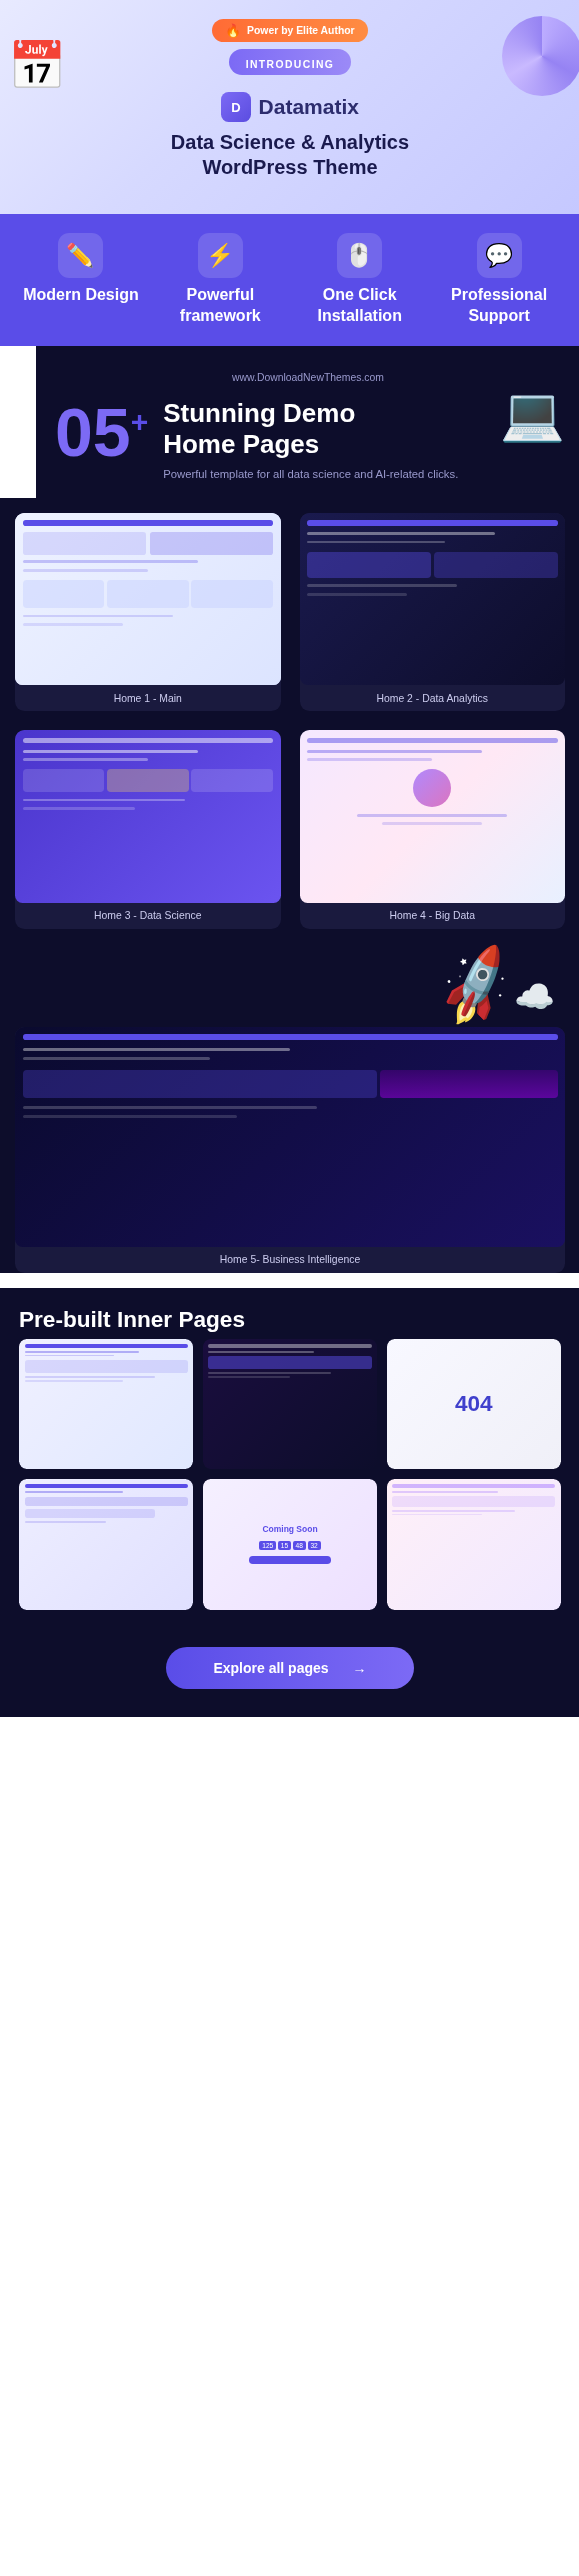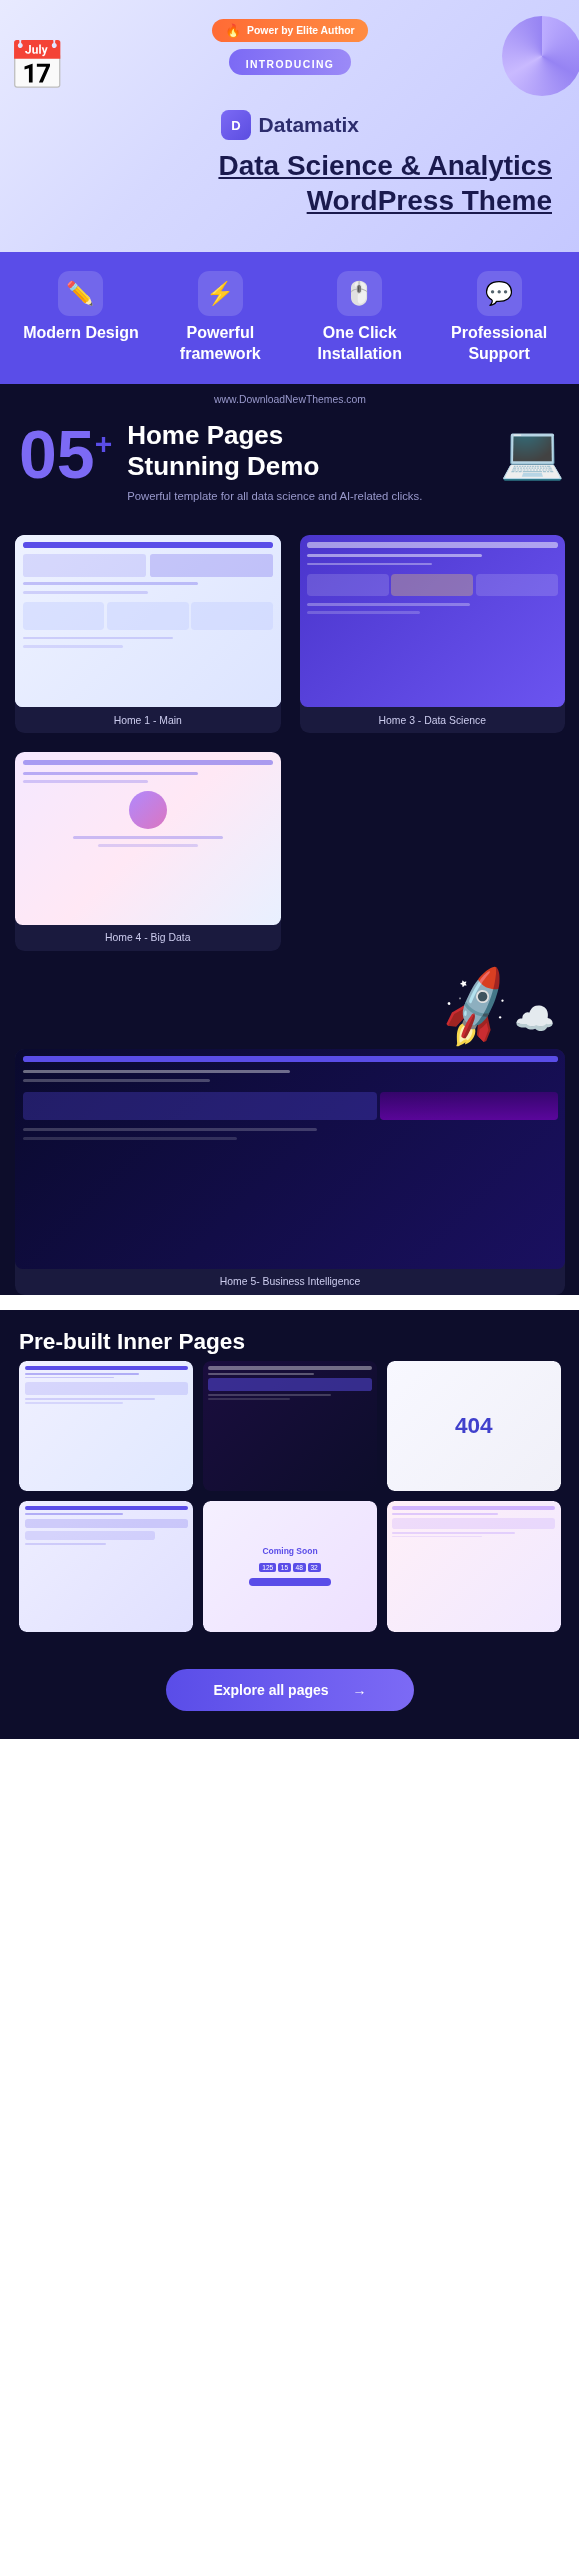--- a/index.html
+++ b/index.html
@@ -29,21 +29,21 @@
     .elite-badge-text {
       color: white;
       font-size: 10.4px;
       font-weight: 600;
     }
     .introducing-badge {
       background: linear-gradient(90deg, #7c6af5, #9b8af7);
       border-radius: 19px;
       padding: 4.7px 17px;
       display: inline-block;
-      margin: 0 auto 22px;
+      margin: 0 auto 4px;
     }
     .introducing-text {
       color: white;
       font-size: 10.4px;
       font-weight: 700;
       letter-spacing: 1.4px;
       text-transform: uppercase;
     }
     .header-center {
       text-align: center;
@@ -66,27 +66,26 @@
       color: white;
       font-size: 13px;
       font-weight: 800;
     }
     .brand-name {
       font-size: 21px;
       font-weight: 700;
       color: #2d2d6e;
     }
     .main-title {
-      font-size: 28px;
+      font-size: 20px;
       font-weight: 800;
       color: #1a1a4e;
       line-height: 1.25;
-      text-align: right;
+      text-align: center;
       margin-bottom: 5.6px;
-      text-decoration: underline;
     }
     .header-decor-left {
       position: absolute;
       left: 0;
       top: 28px;
       width: 75px;
       height: 75px;
     }
     .header-decor-right {
       position: absolute;
@@ -125,23 +124,24 @@
       color: white;
       font-size: 16px;
       font-weight: 600;
       text-align: center;
       line-height: 1.3;
     }
 
     
     .demo-section {
       background: #0d0d2b;
-      padding: 10px 19px 15px;
+      padding: 26px 19px 15px;
       color: white;
       position: relative;
+      margin-left: 36px;
     }
     .demo-url {
       text-align: center;
       color: #9999cc;
       font-size: 10.4px;
       margin-bottom: 15px;
     }
     .demo-hero {
       display: flex;
       align-items: flex-start;
@@ -392,22 +392,22 @@
   <div class="demo-url">www.DownloadNewThemes.com</div>
 
   <div style="position:absolute;right:15px;top:38px;font-size:52px;">💻</div>
 
   <div class="demo-hero">
     <div class="demo-number">
       <span>05</span><span class="demo-number-plus">+</span>
     </div>
     <div class="demo-title-block">
       <div class="demo-heading">
+        <div>Stunning Demo</div>
         <div>Home Pages</div>
-        <div>Stunning Demo</div>
       </div>
       <div class="demo-subtext">Powerful template for all data science and AI-related clicks.</div>
     </div>
   </div>
 </div>
 
 <div class="homes-grid">
 
   <div class="home-card">
     <div class="preview-mockup">
@@ -424,20 +424,36 @@
           <div style="height:28px;flex:1;background:rgba(200,210,255,0.5);border-radius:3.8px;"></div>
           <div style="height:28px;flex:1;background:rgba(200,210,255,0.5);border-radius:3.8px;"></div>
         </div>
         <div style="height:2.8px;background:rgba(90,77,232,0.2);border-radius:1.9px;width:60%;margin-top:3.8px;"></div>
         <div style="height:2.8px;background:rgba(90,77,232,0.15);border-radius:1.9px;width:40%;margin-top:2.8px;"></div>
       </div>
     </div>
     <div class="home-label">Home 1 - Main</div>
   </div>
 
+  <div class="home-card">
+    <div class="preview-mockup preview-mockup-dark">
+      <div class="mockup-inner">
+        <div style="height:5.6px;background:#5a4de8;border-radius:2.8px;width:100%;margin-bottom:3.8px;"></div>
+        <div style="height:2.8px;background:rgba(255,255,255,0.4);border-radius:1.9px;width:75%;margin-bottom:2.8px;"></div>
+        <div style="height:2.8px;background:rgba(255,255,255,0.25);border-radius:1.9px;width:55%;margin-bottom:5.6px;"></div>
+        <div style="display:flex;gap:2.8px;margin-bottom:3.8px;">
+          <div style="height:26px;flex:1;background:rgba(90,77,232,0.4);border-radius:3.8px;"></div>
+          <div style="height:26px;flex:1;background:rgba(90,77,232,0.3);border-radius:3.8px;"></div>
+        </div>
+        <div style="height:2.8px;background:rgba(255,255,255,0.2);border-radius:1.9px;width:60%;margin-bottom:2.8px;"></div>
+        <div style="height:2.8px;background:rgba(255,255,255,0.15);border-radius:1.9px;width:40%;"></div>
+      </div>
+    </div>
+    <div class="home-label">Home 2 - Data Analytics</div>
+  </div>
 
   <div class="home-card">
     <div class="preview-mockup preview-mockup-purple">
       <div class="mockup-inner">
         <div style="height:5.6px;background:rgba(255,255,255,0.5);border-radius:2.8px;width:100%;margin-bottom:3.8px;"></div>
         <div style="height:2.8px;background:rgba(255,255,255,0.5);border-radius:1.9px;width:70%;margin-bottom:2.8px;"></div>
         <div style="height:2.8px;background:rgba(255,255,255,0.35);border-radius:1.9px;width:50%;margin-bottom:5.6px;"></div>
         <div style="display:flex;gap:2.8px;margin-bottom:3.8px;">
           <div style="height:22.6px;flex:1;background:rgba(255,255,255,0.15);border-radius:3.8px;"></div>
           <div style="height:22.6px;flex:1;background:rgba(255,220,100,0.3);border-radius:3.8px;"></div>

